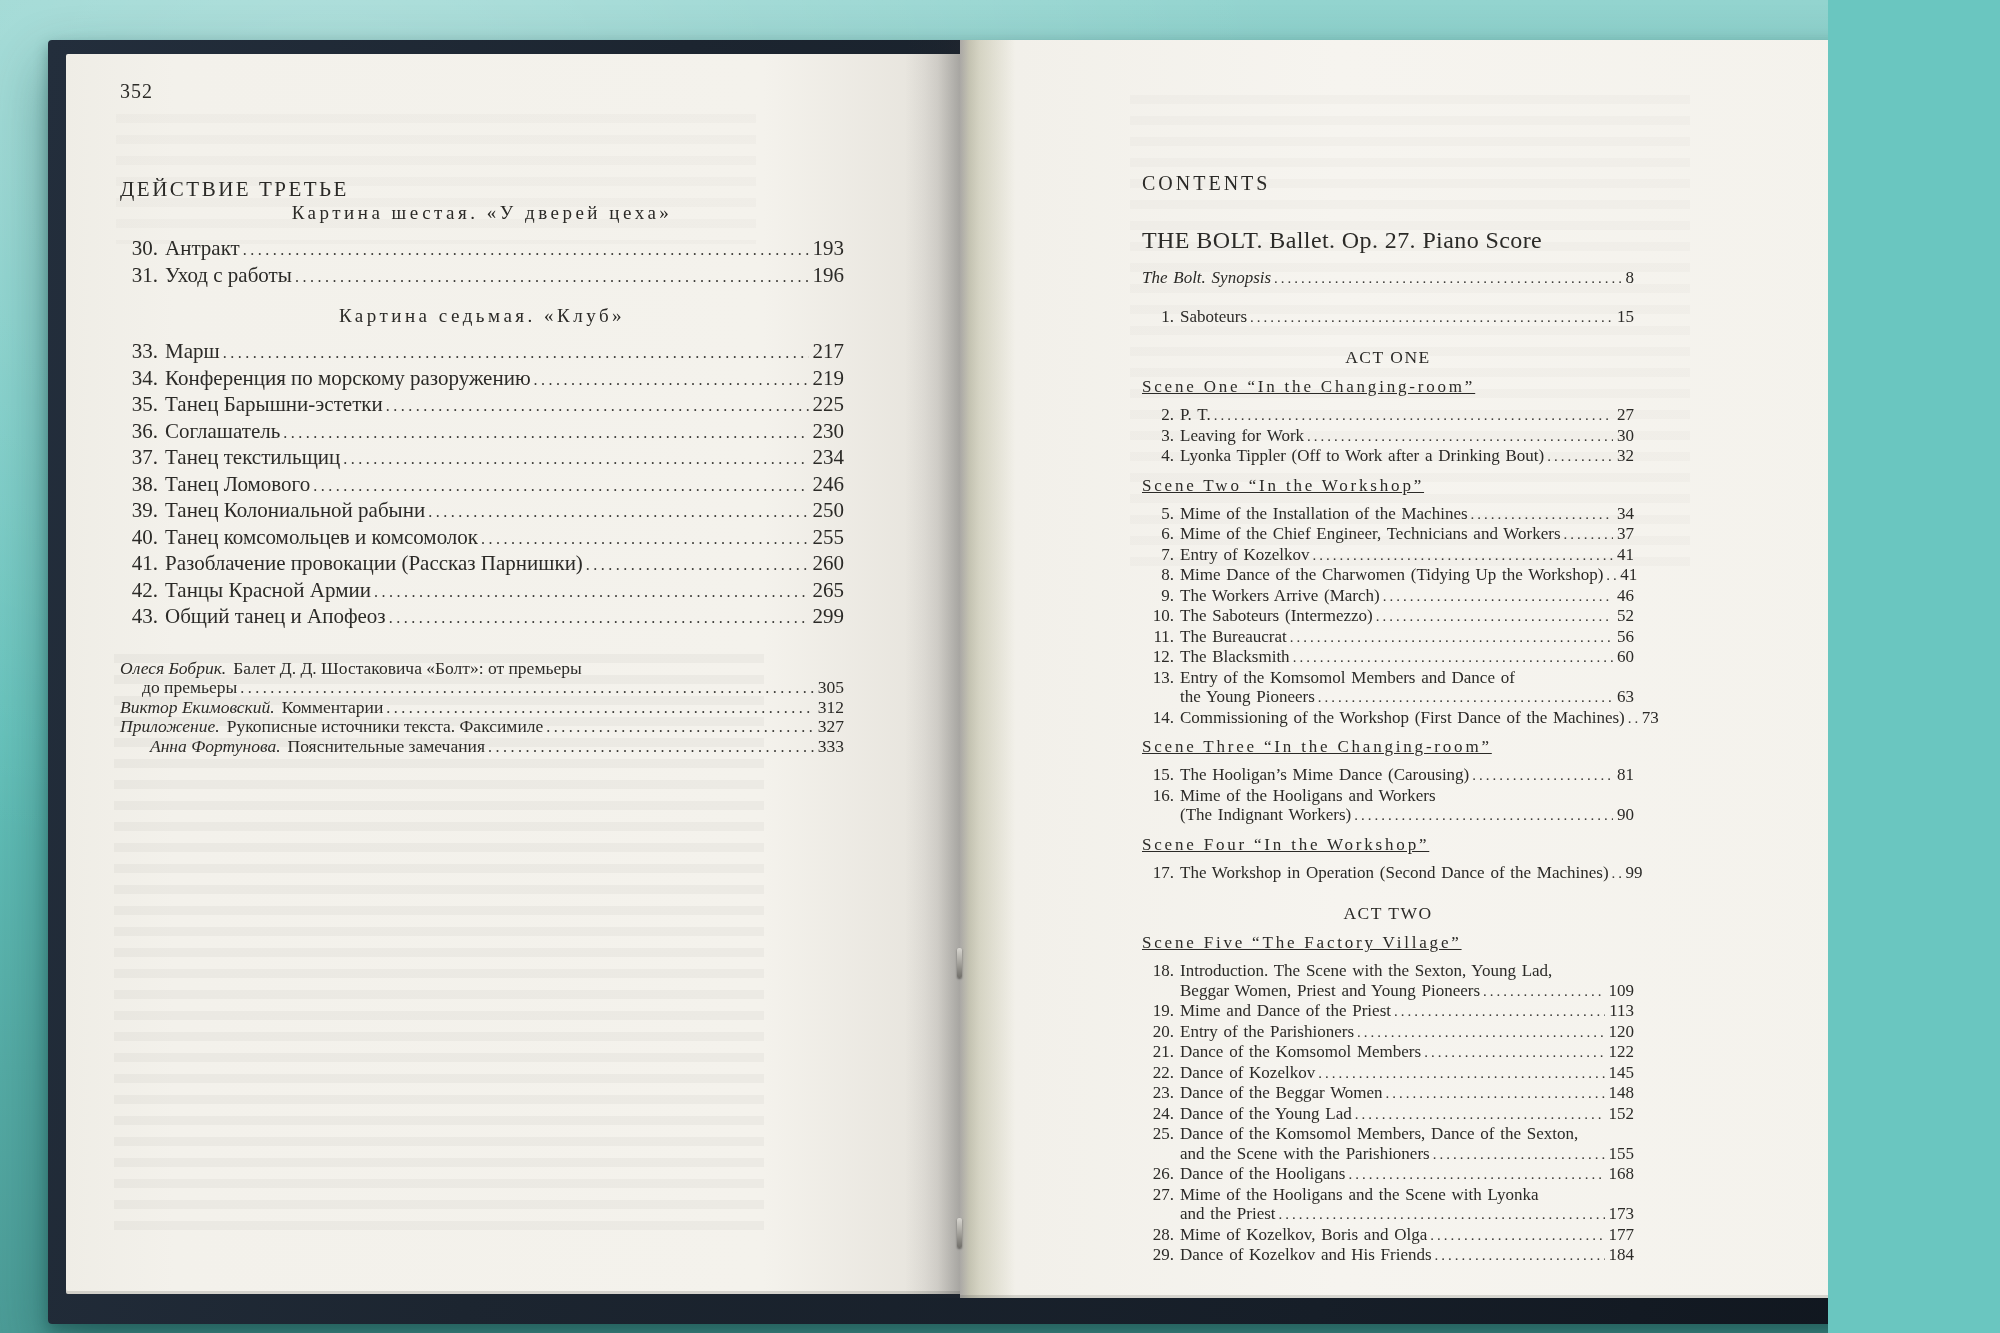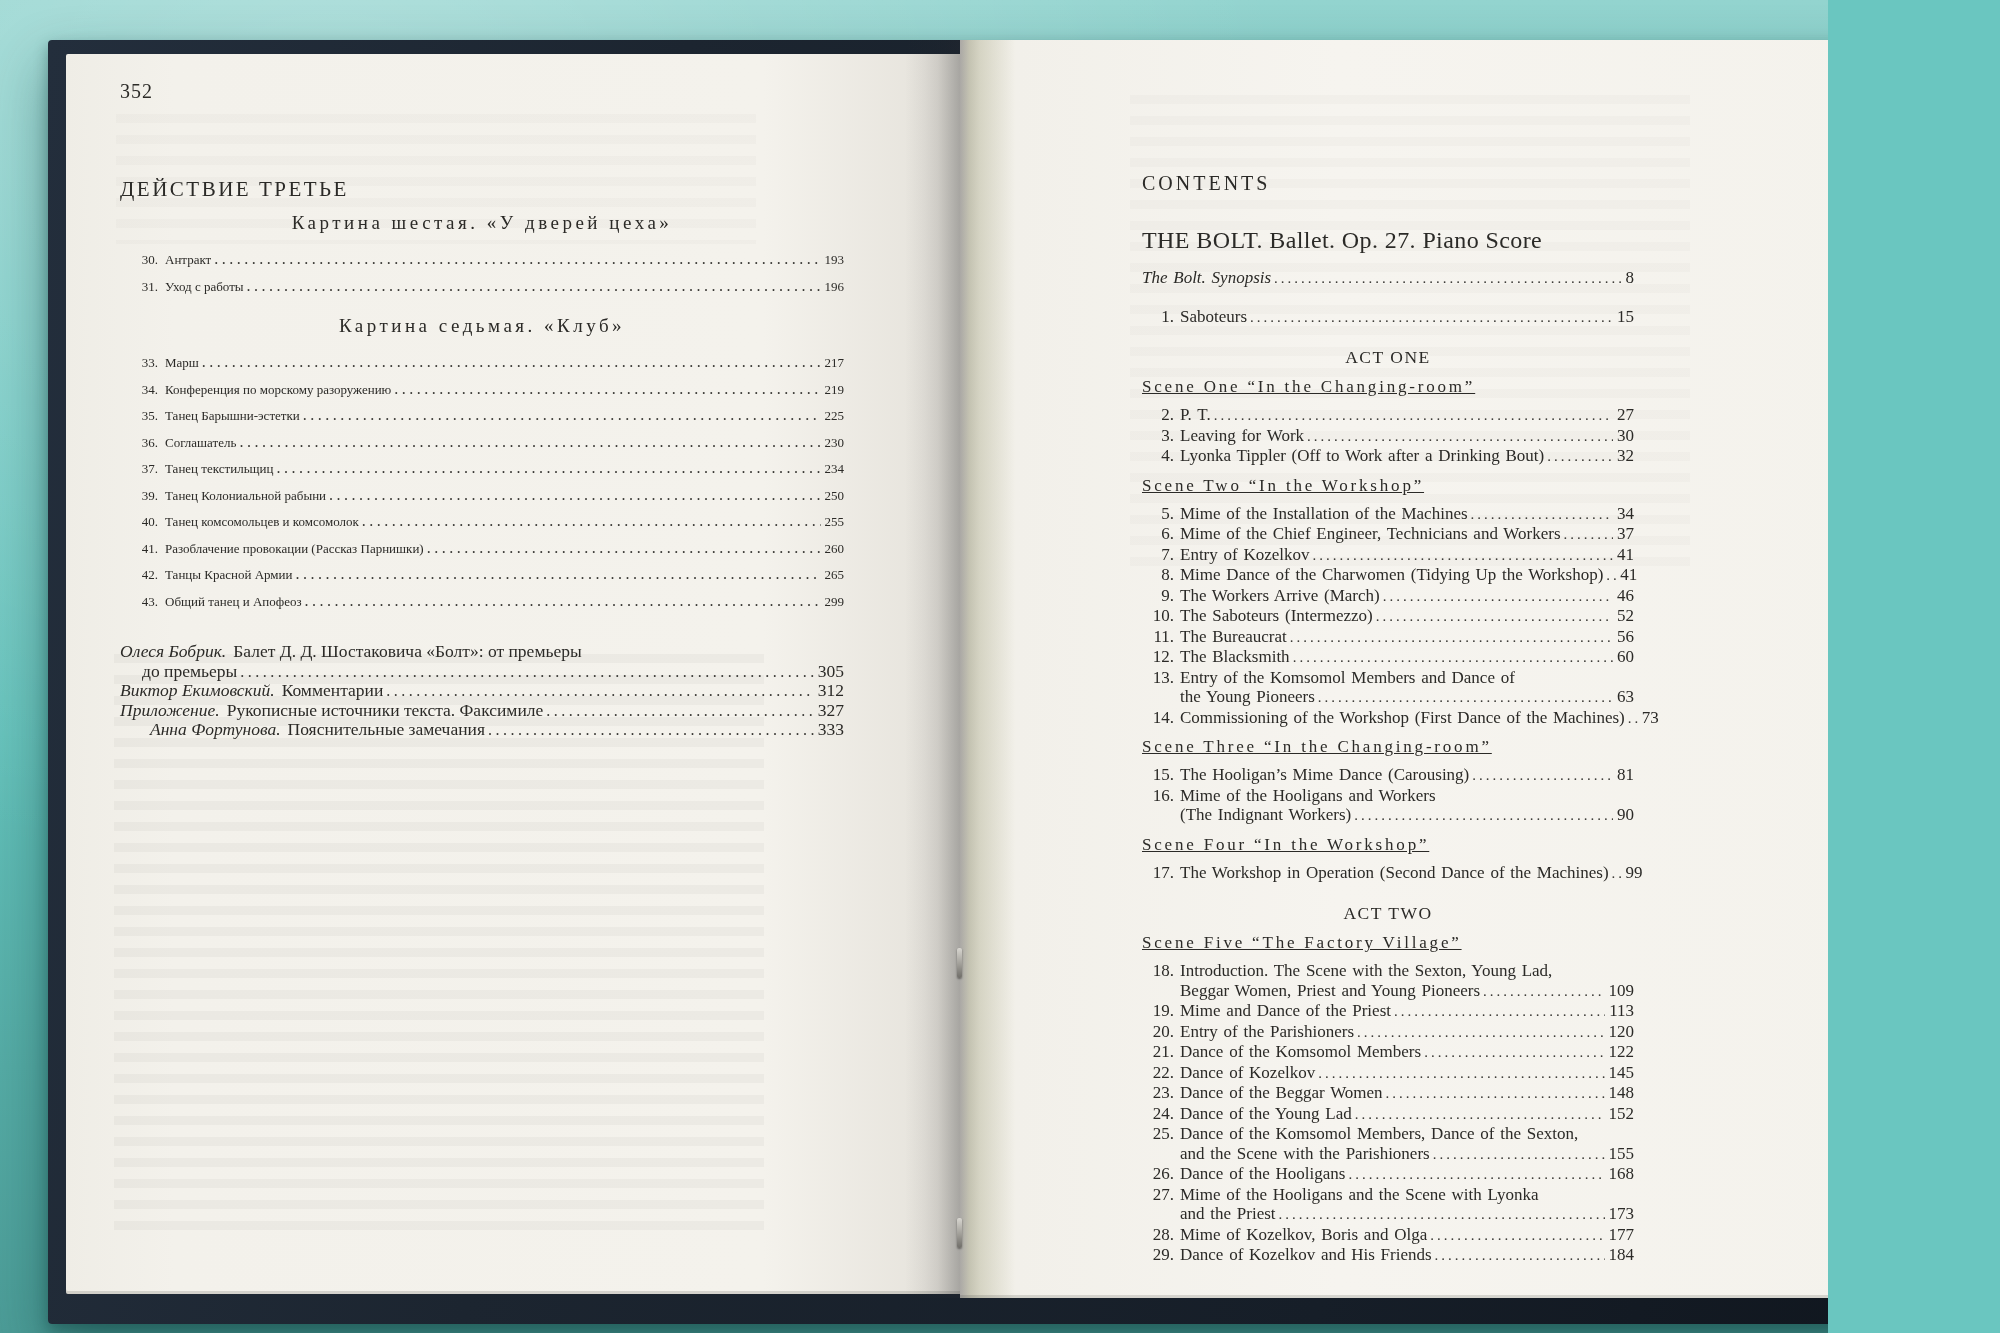--- a/index.html
+++ b/index.html
@@ -51,25 +51,25 @@
   
   .page-inner{position:relative;width:100%;height:100%;}
   .lp-content{position:absolute;left:54px;top:26px;width:724px;}
   .rp-content{position:absolute;left:182px;top:132px;width:492px;}
 
   .folio{font-size:20px;letter-spacing:1px;}
   .act-heading{
     text-align:left;font-size:21px;letter-spacing:2.5px;margin-top:74px;
   }
   .scene-heading-ru{
-    text-align:center;font-size:19px;letter-spacing:3.5px;margin-top:10px;margin-bottom:12px;
+    text-align:center;font-size:19px;letter-spacing:3.5px;margin-top:0;margin-bottom:12px;
     white-space:nowrap;
   }
   .toc-list{margin-top:2px;}
-  .toc-entry{font-size:13px;line-height:25.5px;}
+  .toc-entry{font-size:21px;line-height:25.5px;}
   .toc-line{display:flex;align-items:baseline;}
   .toc-num{flex:0 0 38px;text-align:right;padding-right:7px;white-space:nowrap;}
   .toc-text{white-space:nowrap;}
   .toc-leader{
     flex:1 1 auto;min-width:10px;overflow:hidden;position:relative;
     margin:0 3px;align-self:baseline;
   }
   .toc-leader::after{
     content:"...................................................................................................................................................................";
     letter-spacing:3.5px;font-size:16px;color:#3a3935;white-space:nowrap;
@@ -187,20 +187,29 @@
   <div class="toc-entry">
     <div class="toc-line">
       <span class="toc-num">37.</span>
       <span class="toc-text">Танец текстильщиц</span>
       <span class="toc-leader"></span>
       <span class="toc-page">234</span>
     </div>
 
   </div>
 
+  <div class="toc-entry">
+    <div class="toc-line">
+      <span class="toc-num">38.</span>
+      <span class="toc-text">Танец Ломового</span>
+      <span class="toc-leader"></span>
+      <span class="toc-page">246</span>
+    </div>
+
+  </div>
 
   <div class="toc-entry">
     <div class="toc-line">
       <span class="toc-num">39.</span>
       <span class="toc-text">Танец Колониальной рабыни</span>
       <span class="toc-leader"></span>
       <span class="toc-page">250</span>
     </div>
 
   </div>

